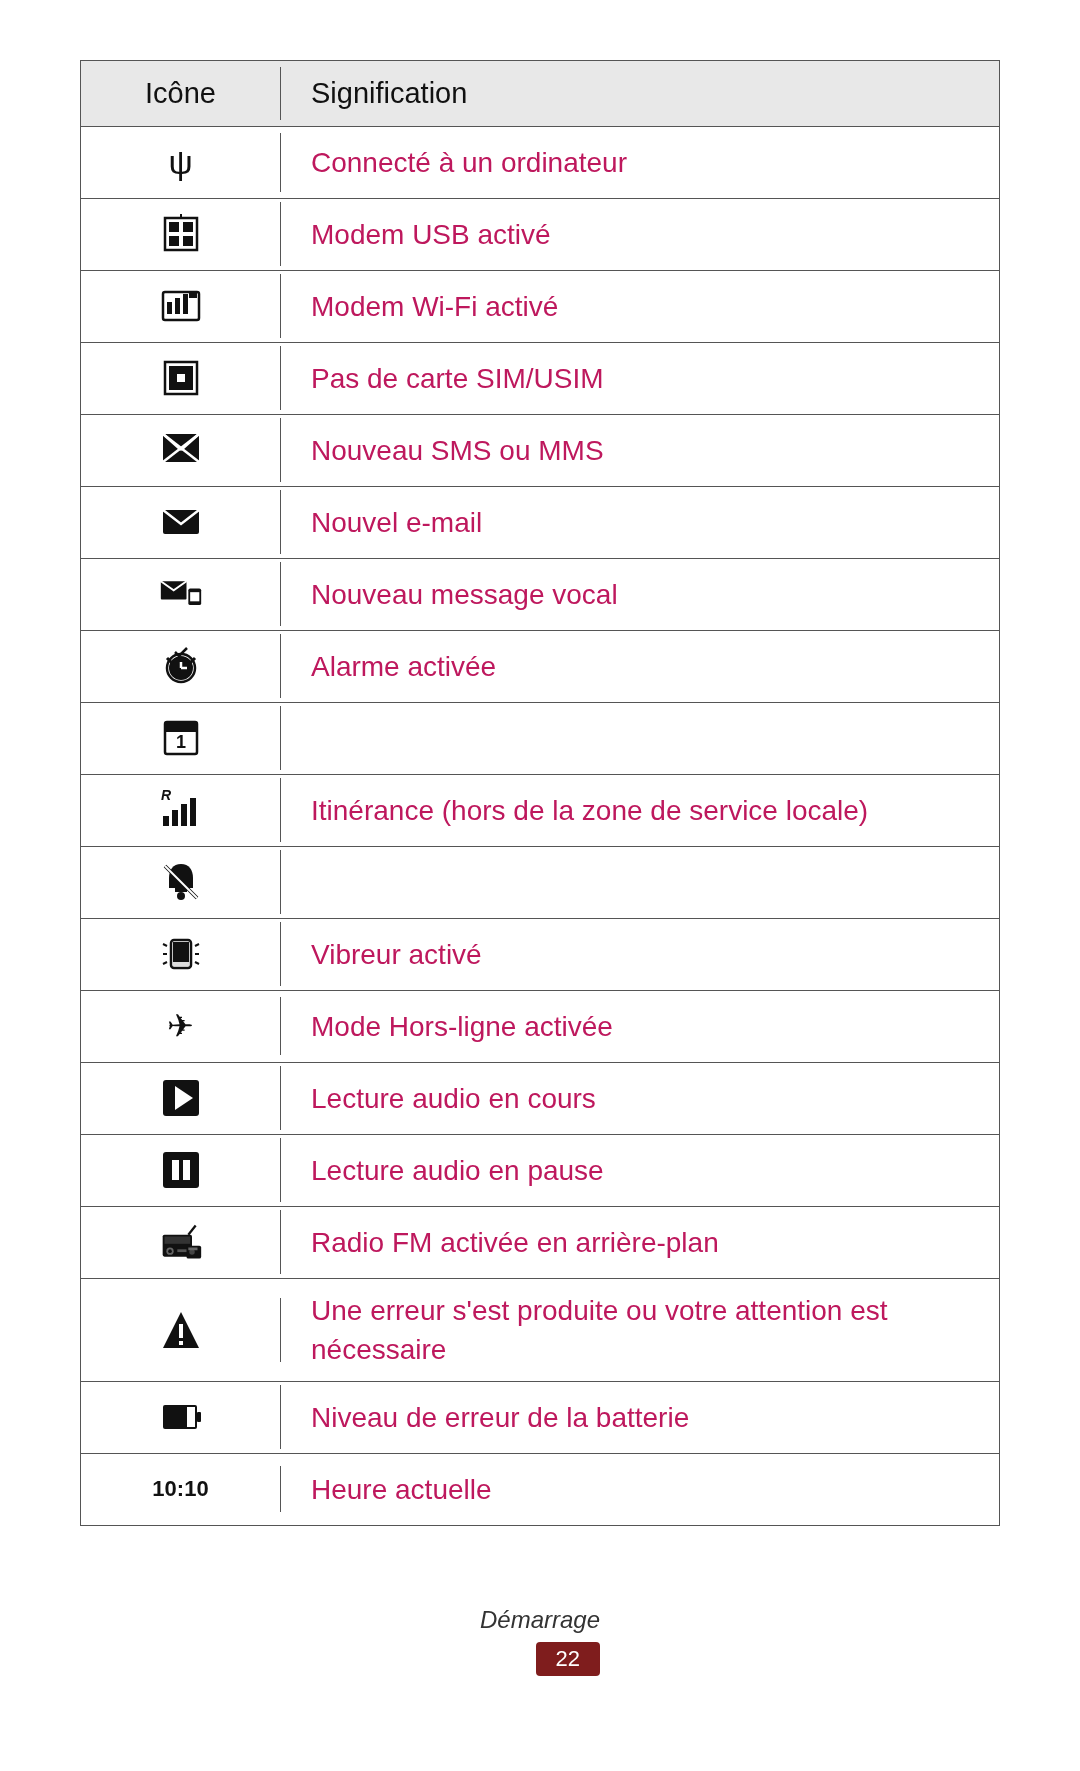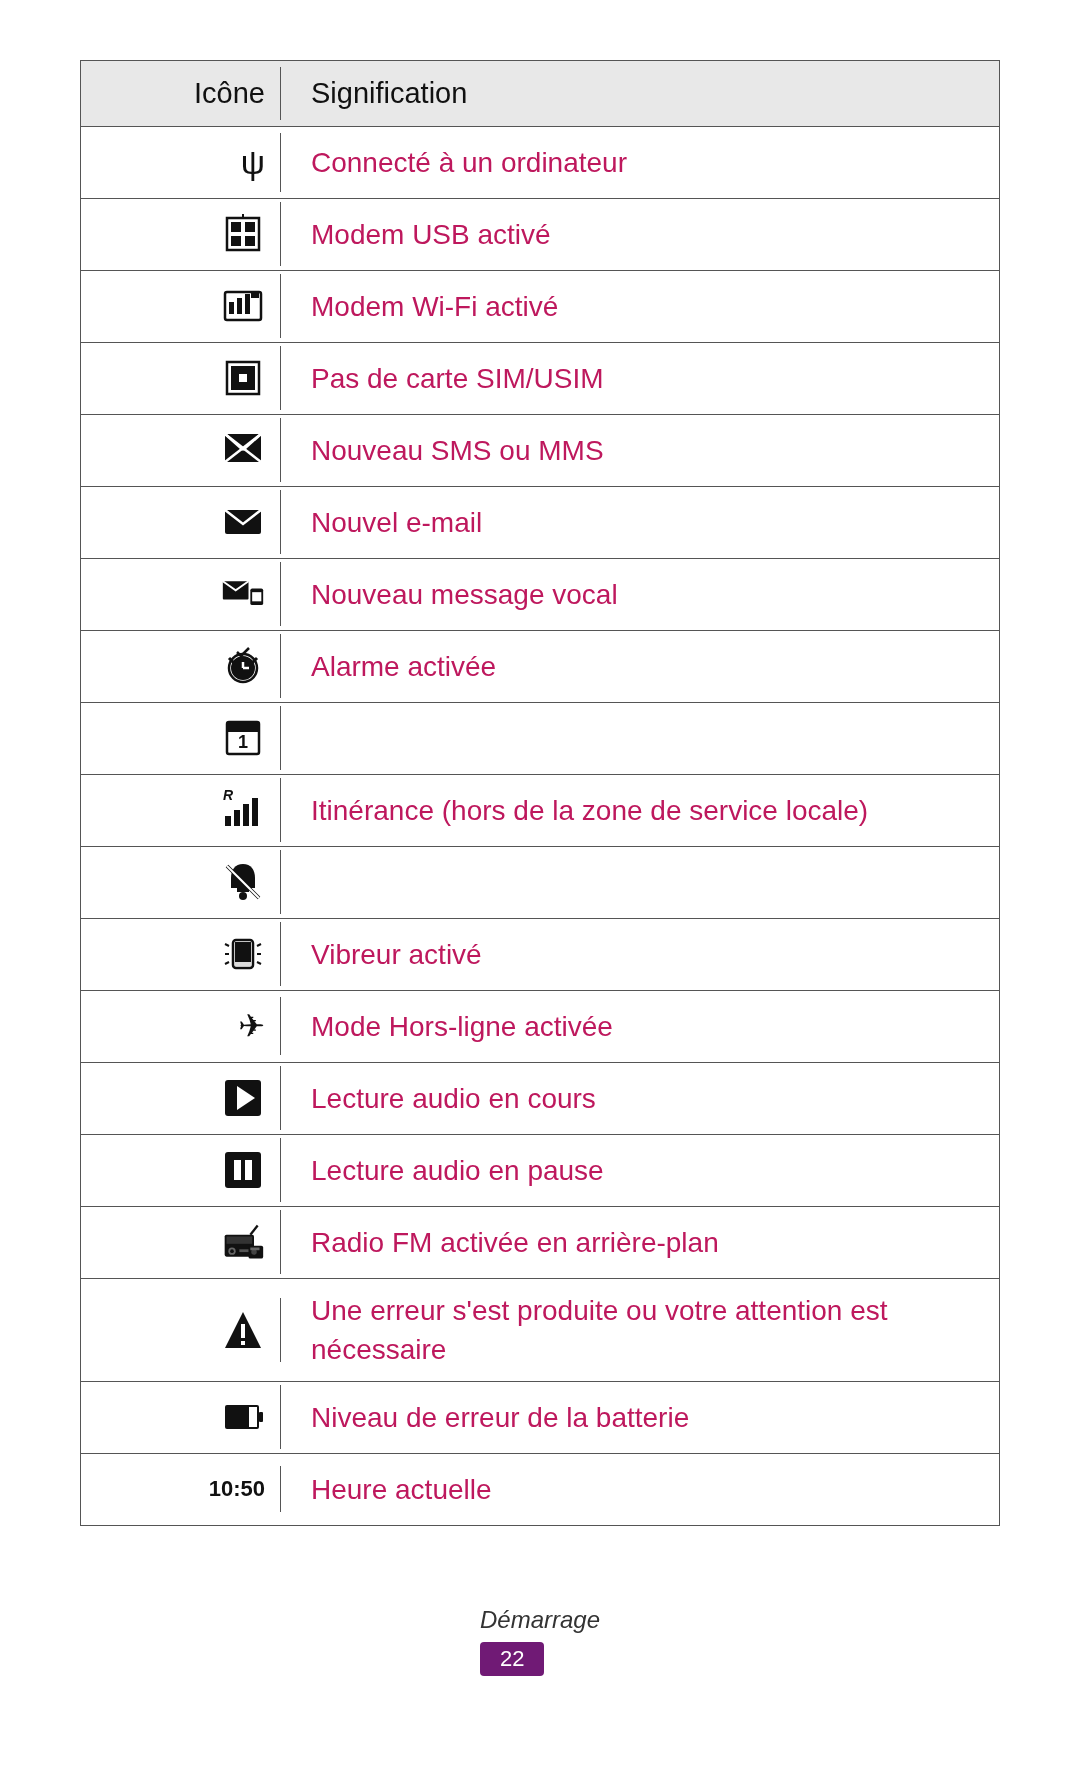--- a/index.html
+++ b/index.html
@@ -31,21 +31,21 @@
     .table-row.header {
       background: #e8e8e8;
       min-height: 60px;
     }
 
     .col-icon {
       width: 200px;
       min-width: 200px;
       display: flex;
       align-items: center;
-      justify-content: flex-end;
+      justify-content: center;
       border-right: 1.5px solid #555;
       padding: 10px 15px;
       font-size: 28px;
     }
 
     .col-signification {
       flex: 1;
       padding: 12px 30px;
       font-size: 28px;
       line-height: 1.4;
@@ -67,34 +67,34 @@
     
     .pixel-icon {
       width: 44px;
       height: 44px;
     }
 
     .footer {
       margin-top: 80px;
       display: flex;
       flex-direction: column;
-      align-items: flex-start;
+      align-items: flex-end;
       gap: 8px;
     }
 
     .footer-text {
       font-size: 24px;
       font-style: italic;
       color: #333;
     }
 
     .footer-number {
       font-size: 22px;
       color: #111;
-      background: #701a75;
+      background: #7f1d1d;
       color: white;
       padding: 4px 20px;
       border-radius: 4px;
     }
   </style>
 </head>
 <body>
 
 <div class="table-container">
 
@@ -377,21 +377,21 @@
         <rect x="6" y="12" width="22" height="20" fill="#111"></rect>
       </svg>
     </div>
     <div class="col-signification">
       <span>Niveau de erreur de la batterie</span>
     </div>
   </div>
 
   <div class="table-row">
     <div class="col-icon">
-      <span class="icon-time">10:50</span>
+      <span class="icon-time">10:10</span>
     </div>
     <div class="col-signification">
       <span>Heure actuelle</span>
     </div>
   </div>
 
 </div>
 
 <div class="footer">
   <span class="footer-text">Démarrage</span>

